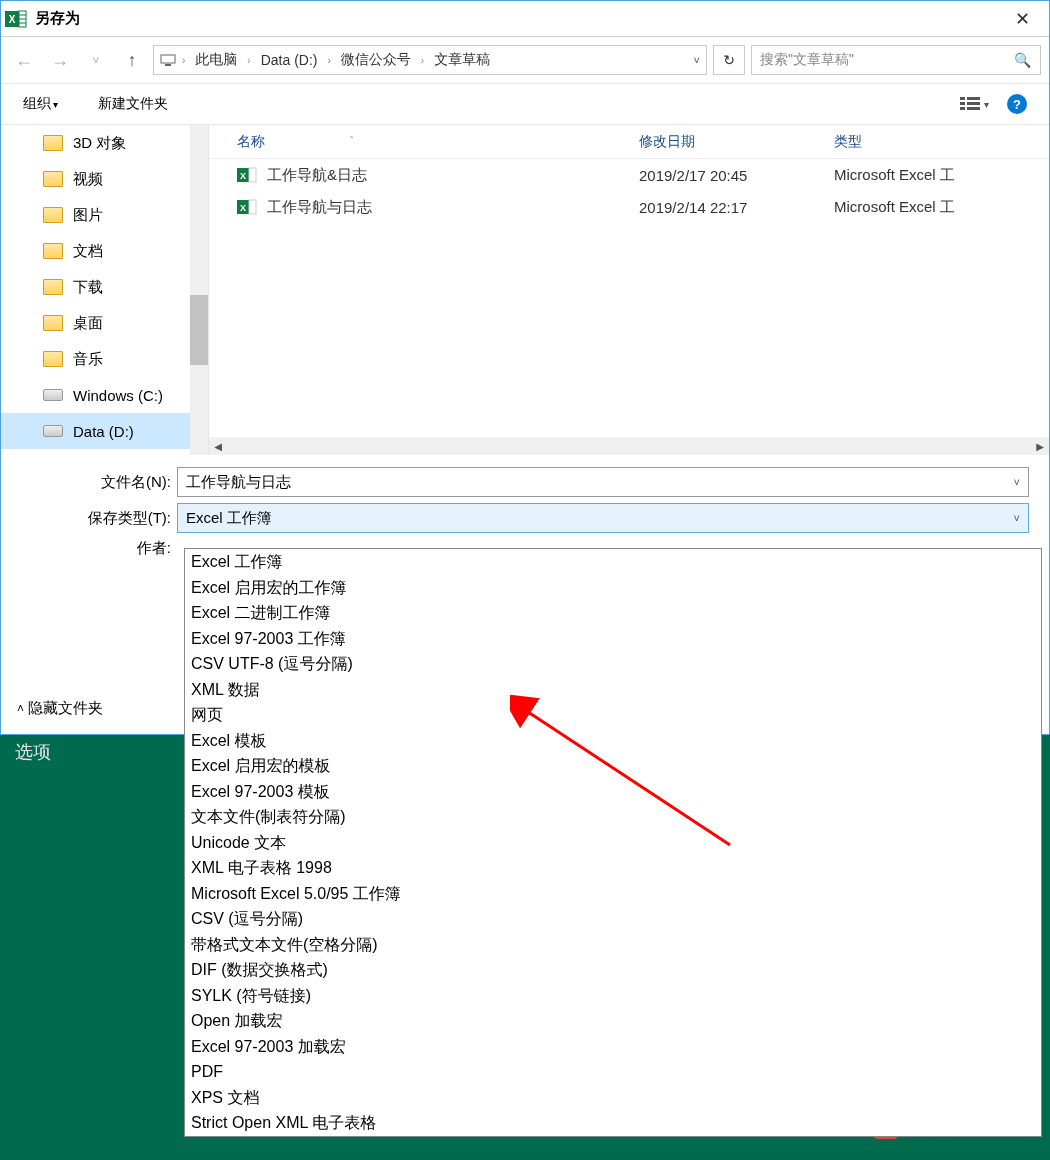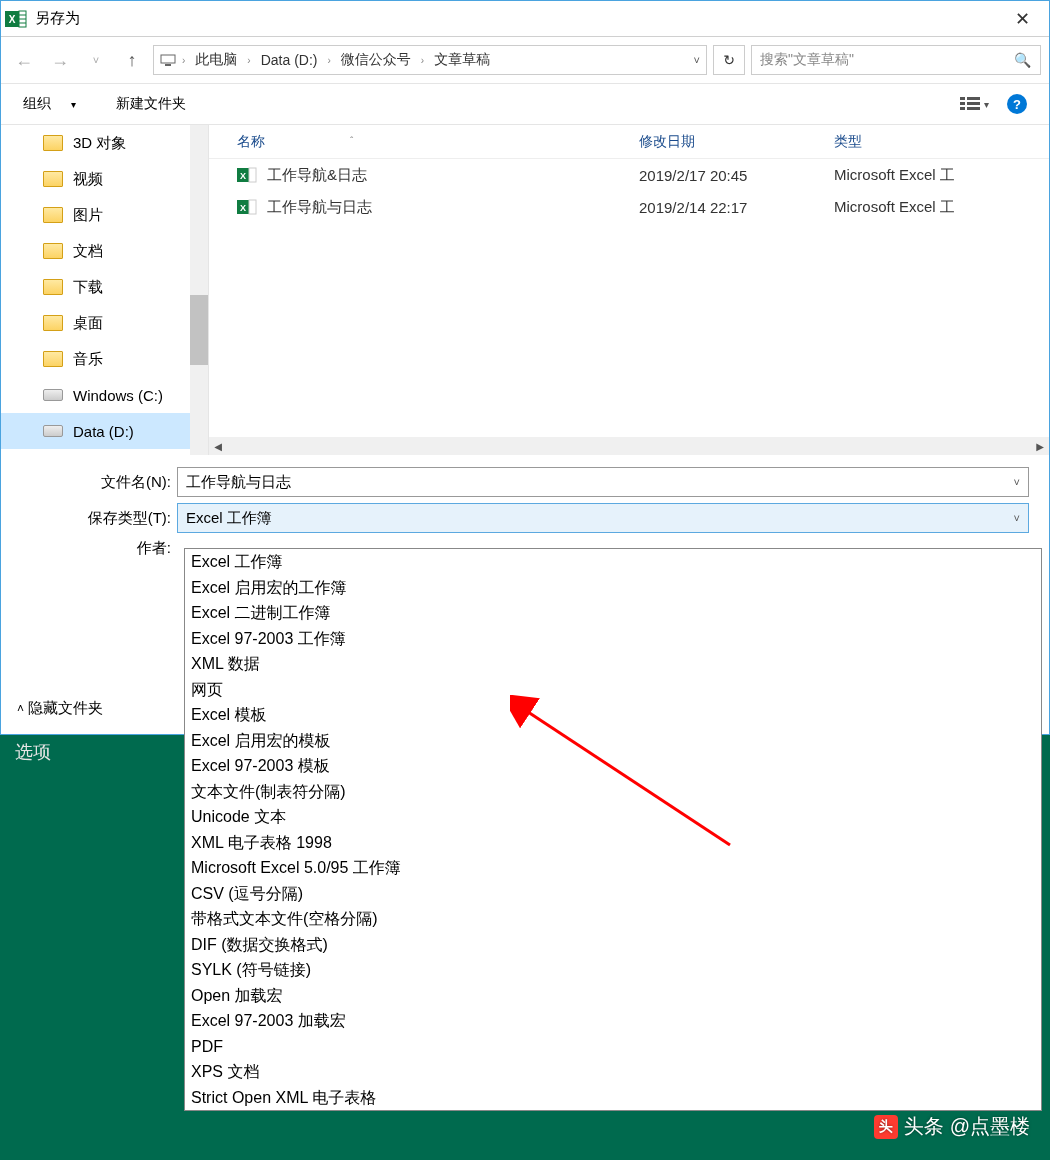--- a/index.html
+++ b/index.html
@@ -1,32 +1,32 @@
 <!DOCTYPE html>
 <html><head>
 <meta charset="utf-8">
 <style>
   * { margin: 0; padding: 0; box-sizing: border-box; font-family: "Microsoft YaHei", Arial, sans-serif; }
   body { background: #006a4e; width: 1050px; height: 1160px; overflow: hidden; position: relative; }
   .dialog { position: absolute; top: 0; left: 0; width: 1050px; height: 735px; background: #fff; border: 1px solid #4aa3df; }
   .titlebar { height: 36px; background: #fff; display: flex; align-items: center; padding: 0 4px; border-bottom: 1px solid #d0d0d0; }
   .titlebar .excel-icon { width: 22px; height: 22px; display: inline-flex; align-items: center; justify-content: center; margin-right: 8px; }
-  .title { font-size: 15px; color: #000; }
+  .title { font-size: 15px; color: #000; font-weight: bold; }
   .close { margin-left: auto; width: 45px; height: 30px; display: flex; align-items: center; justify-content: center; font-size: 18px; color: #333; }
   .nav { height: 46px; display: flex; align-items: center; padding: 0 8px; gap: 6px; }
   .nav-btn { width: 30px; height: 30px; display: flex; align-items: center; justify-content: center; color: #aaa; font-size: 18px; }
   .nav-btn.dark { color: #555; }
   .breadcrumb { flex: 1; border: 1px solid #ccc; height: 30px; display: flex; align-items: center; padding: 0 6px; font-size: 14px; color: #333; gap: 4px; }
   .bc-sep { color: #888; font-size: 10px; margin: 0 2px; }
   .bc-item { padding: 2px 4px; }
   .refresh { width: 32px; height: 30px; border: 1px solid #ccc; display: flex; align-items: center; justify-content: center; font-size: 14px; color: #333; }
   .search { width: 290px; height: 30px; border: 1px solid #ccc; display: flex; align-items: center; padding: 0 8px; font-size: 14px; color: #888; }
   .search-icon { margin-left: auto; color: #555; }
   .toolbar { height: 42px; border-top: 1px solid #e5e5e5; border-bottom: 1px solid #e5e5e5; display: flex; align-items: center; padding: 0 22px; font-size: 14px; }
-  .toolbar .tb-item { margin-right: 40px; display: flex; align-items: center; gap: 20px; }
+  .toolbar .tb-item { margin-right: 40px; display: flex; align-items: center; gap: 2px; }
   .toolbar .right { margin-left: auto; display: flex; align-items: center; gap: 18px; }
   .view-btn { display: flex; align-items: center; gap: 4px; color: #555; }
   .help { width: 20px; height: 20px; border-radius: 50%; background: #0078d7; color: #fff; display: flex; align-items: center; justify-content: center; font-size: 13px; font-weight: bold; }
   .body { display: flex; height: 330px; }
   .sidebar { width: 208px; border-right: 1px solid #e5e5e5; overflow: hidden; position: relative; }
   .sb-scroll { position: absolute; right: 0; top: 0; width: 18px; height: 100%; background: #f0f0f0; }
   .sb-thumb { position: absolute; right: 0; top: 170px; width: 18px; height: 70px; background: #c2c2c2; }
   .sb-item { height: 36px; display: flex; align-items: center; padding-left: 42px; font-size: 15px; gap: 10px; }
   .sb-item.sel { background: #cce8ff; }
   .sb-ico { width: 20px; height: 16px; display: inline-block; }
@@ -249,20 +249,21 @@
     <span style="font-size:12px">˄</span>
     <span>隐藏文件夹</span>
   </div>
 </div>
 
 <div class="dropdown-list" id="filetype-dropdown">
     <div>Excel 工作簿</div>
     <div>Excel 启用宏的工作簿</div>
     <div>Excel 二进制工作簿</div>
     <div>Excel 97-2003 工作簿</div>
+    <div>CSV UTF-8 (逗号分隔)</div>
     <div>XML 数据</div>
     <div>网页</div>
     <div>Excel 模板</div>
     <div>Excel 启用宏的模板</div>
     <div>Excel 97-2003 模板</div>
     <div>文本文件(制表符分隔)</div>
     <div>Unicode 文本</div>
     <div>XML 电子表格 1998</div>
     <div>Microsoft Excel 5.0/95 工作簿</div>
     <div>CSV (逗号分隔)</div>

